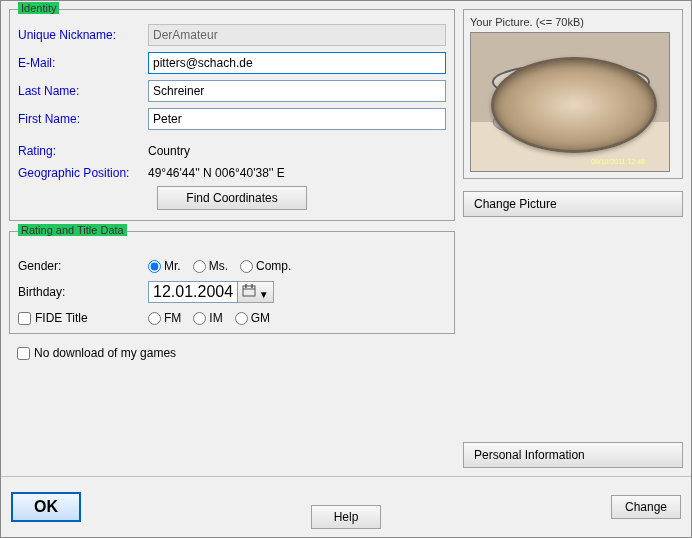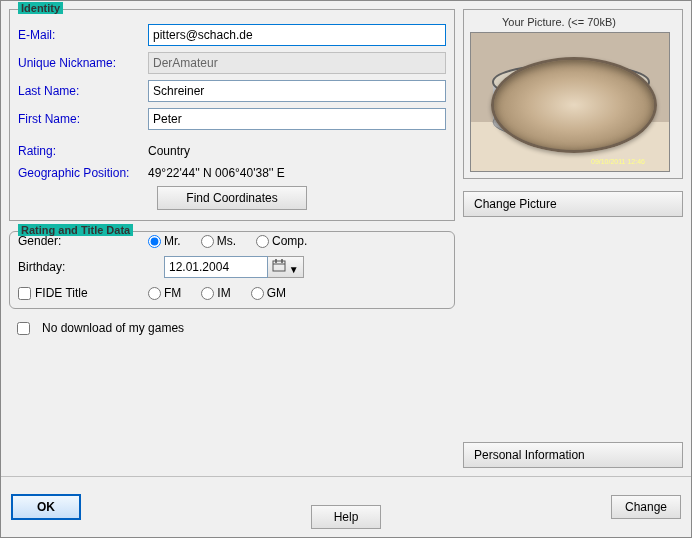--- a/index.html
+++ b/index.html
@@ -41,24 +41,24 @@
     .group-box {
       border: 1px solid #a0a0a0;
       padding: 6px 8px 8px 8px;
       background: #f0f0f0;
       position: relative;
     }
     .group-box-title {
       position: absolute;
       top: -8px;
       left: 8px;
-      background: #14b8a6;
+      background: #22c55e;
       padding: 0 3px;
       font-size: 11px;
-      font-weight: bold;
+      font-weight: normal;
       color: #333;
     }
     .form-row {
       display: flex;
       align-items: center;
       margin-bottom: 6px;
     }
     .form-label {
       width: 130px;
       text-align: left;
@@ -100,21 +100,20 @@
 
     .picture-section {
       border: 1px solid #a0a0a0;
       padding: 6px;
       background: #f0f0f0;
     }
     .picture-title {
       font-size: 11px;
       color: #333;
       margin-bottom: 4px;
-      margin-left: 32px;
     }
     .picture-frame {
       width: 200px;
       height: 140px;
       background: #c8c8c8;
       border: 1px solid #888;
       display: flex;
       align-items: center;
       justify-content: center;
       overflow: hidden;
@@ -150,45 +149,44 @@
       cursor: pointer;
       text-align: left;
     }
 
     .rating-group {
       margin-top: 4px;
     }
     .radio-row {
       display: flex;
       align-items: center;
-      gap: 20px;
+      gap: 12px;
       margin-left: 0;
     }
     .radio-item {
       display: flex;
       align-items: center;
       gap: 3px;
       font-size: 12px;
     }
     .radio-item input[type=radio] {
       width: 13px;
       height: 13px;
     }
     .birthday-row {
       display: flex;
       align-items: center;
     }
     .birthday-input {
-      width: 104px;
+      width: 90px;
       height: 22px;
       border: 1px solid #7f9db9;
       padding: 2px 4px;
-      font-size: 12px;
+      font-size: 16px;
       background: white;
-      margin-left: 16px;
     }
     .calendar-btn {
       height: 22px;
       padding: 0 4px;
       background: linear-gradient(to bottom, #f8f8f8, #e0e0e0);
       border: 1px solid #a0a0a0;
       border-left: none;
       cursor: pointer;
       font-size: 10px;
     }
@@ -198,40 +196,40 @@
     }
     .fide-label-area {
       width: 130px;
       display: flex;
       align-items: center;
       gap: 4px;
     }
     .no-download-row {
       display: flex;
       align-items: center;
-      gap: 12px;
+      gap: 4px;
       padding: 6px 8px;
     }
 
     .dialog-footer {
       padding: 8px 10px;
       display: flex;
       align-items: center;
       justify-content: space-between;
       border-top: 1px solid #c0c0c0;
       background: #f0f0f0;
     }
     .footer-left { display: flex; gap: 6px; }
     .footer-center { display: flex; margin-top: 20px; }
     .footer-right { display: flex; gap: 6px; }
 
     .ok-btn {
       min-width: 70px;
       padding: 4px 4px;
-      font-size: 12px;
+      font-size: 16px;
       background: linear-gradient(to bottom, #f0f8ff, #c8dff8);
       border: 2px solid #0060c0;
       cursor: pointer;
       font-weight: bold;
     }
 
     .help-btn, .cancel-btn {
       min-width: 70px;
       padding: 4px 10px;
       font-size: 12px;
@@ -249,27 +247,27 @@
 
 <div class="dialog">
   <div class="dialog-body">
 
     <div class="left-panel">
 
       <div class="group-box" style="padding-top: 14px;">
         <span class="group-box-title">Identity</span>
 
         <div class="form-row">
+          <span class="form-label">Unique Nickname:</span>
+          <input class="form-input disabled" type="text" readonly="" value="DerAmateur" style="">
+        </div>
+
+        <div class="form-row">
           <span class="form-label">E-Mail:</span>
           <input class="form-input" type="text" style="border-color: rgb(0, 120, 215);" value="pitters@schach.de">
-        </div>
-
-        <div class="form-row">
-          <span class="form-label">Unique Nickname:</span>
-          <input class="form-input disabled" type="text" readonly="" value="DerAmateur" style="">
         </div>
 
         <div class="form-row">
           <span class="form-label">Last Name:</span>
           <input class="form-input" type="text" value="Schreiner" style="">
         </div>
 
         <div class="form-row">
           <span class="form-label">First Name:</span>
           <input class="form-input" type="text" value="Peter" style="">
@@ -277,29 +275,29 @@
 
         <div style="height:6px;"></div>
 
         <div class="form-row country-geo-section">
           <span class="form-label">Rating:</span>
           <span class="static-text">Country</span>
         </div>
 
         <div class="form-row">
           <span class="form-label">Geographic Position:</span>
-          <span class="static-text">49°22'44'' N  006°40'38'' E</span>
+          <span class="static-text">49°46'44'' N  006°40'38'' E</span>
         </div>
 
         <div style="text-align:center; margin-top:4px; margin-bottom:2px;">
           <button class="find-coords-btn">Find Coordinates</button>
         </div>
       </div>
 
-      <div class="group-box rating-group" style="padding-top: 2px; border-radius: 6px;">
+      <div class="group-box rating-group" style="padding-top: 27px;">
         <span class="group-box-title">Rating and Title Data</span>
 
         <div class="form-row" style="margin-bottom:8px;">
           <span class="form-label black">Gender:</span>
           <div class="radio-row">
             <label class="radio-item">
               <input type="radio" name="gender" checked="" style="">
               <span>Mr.</span>
             </label>
             <label class="radio-item">

